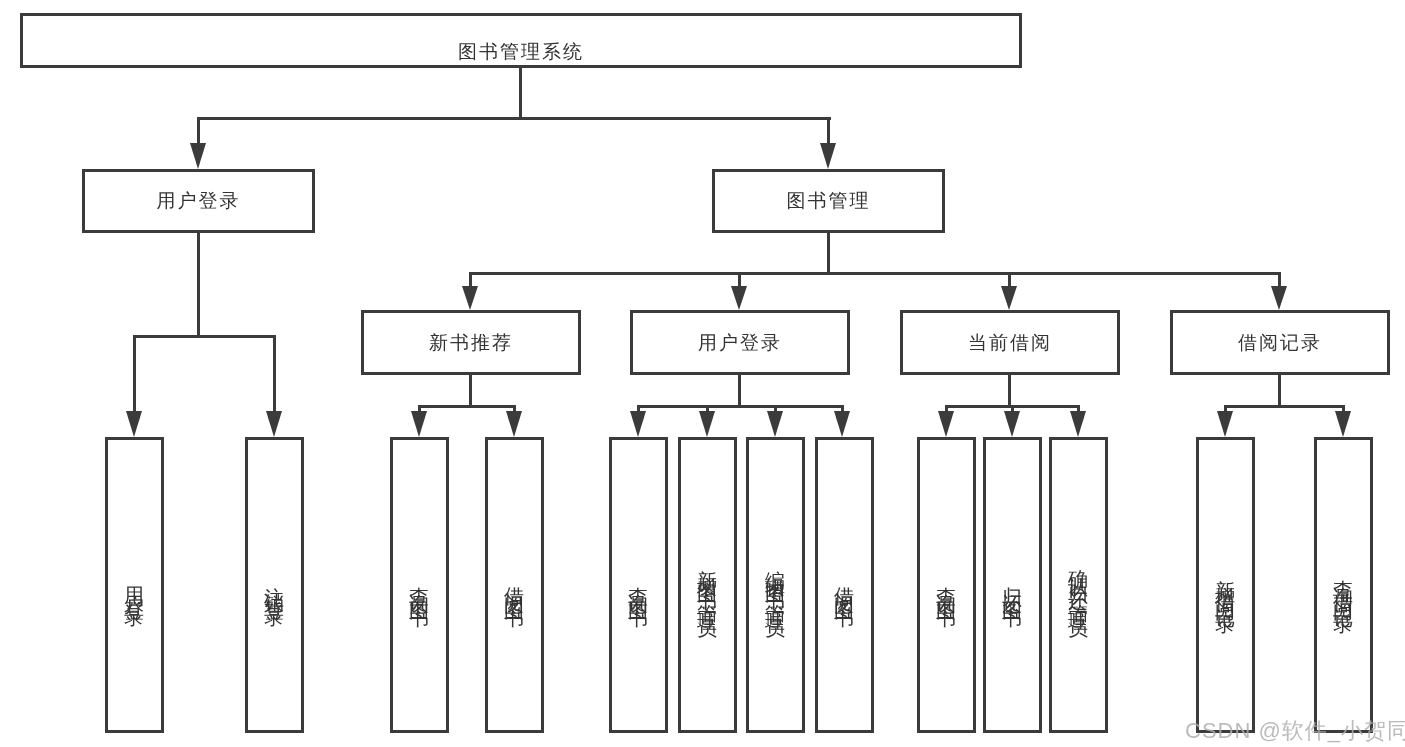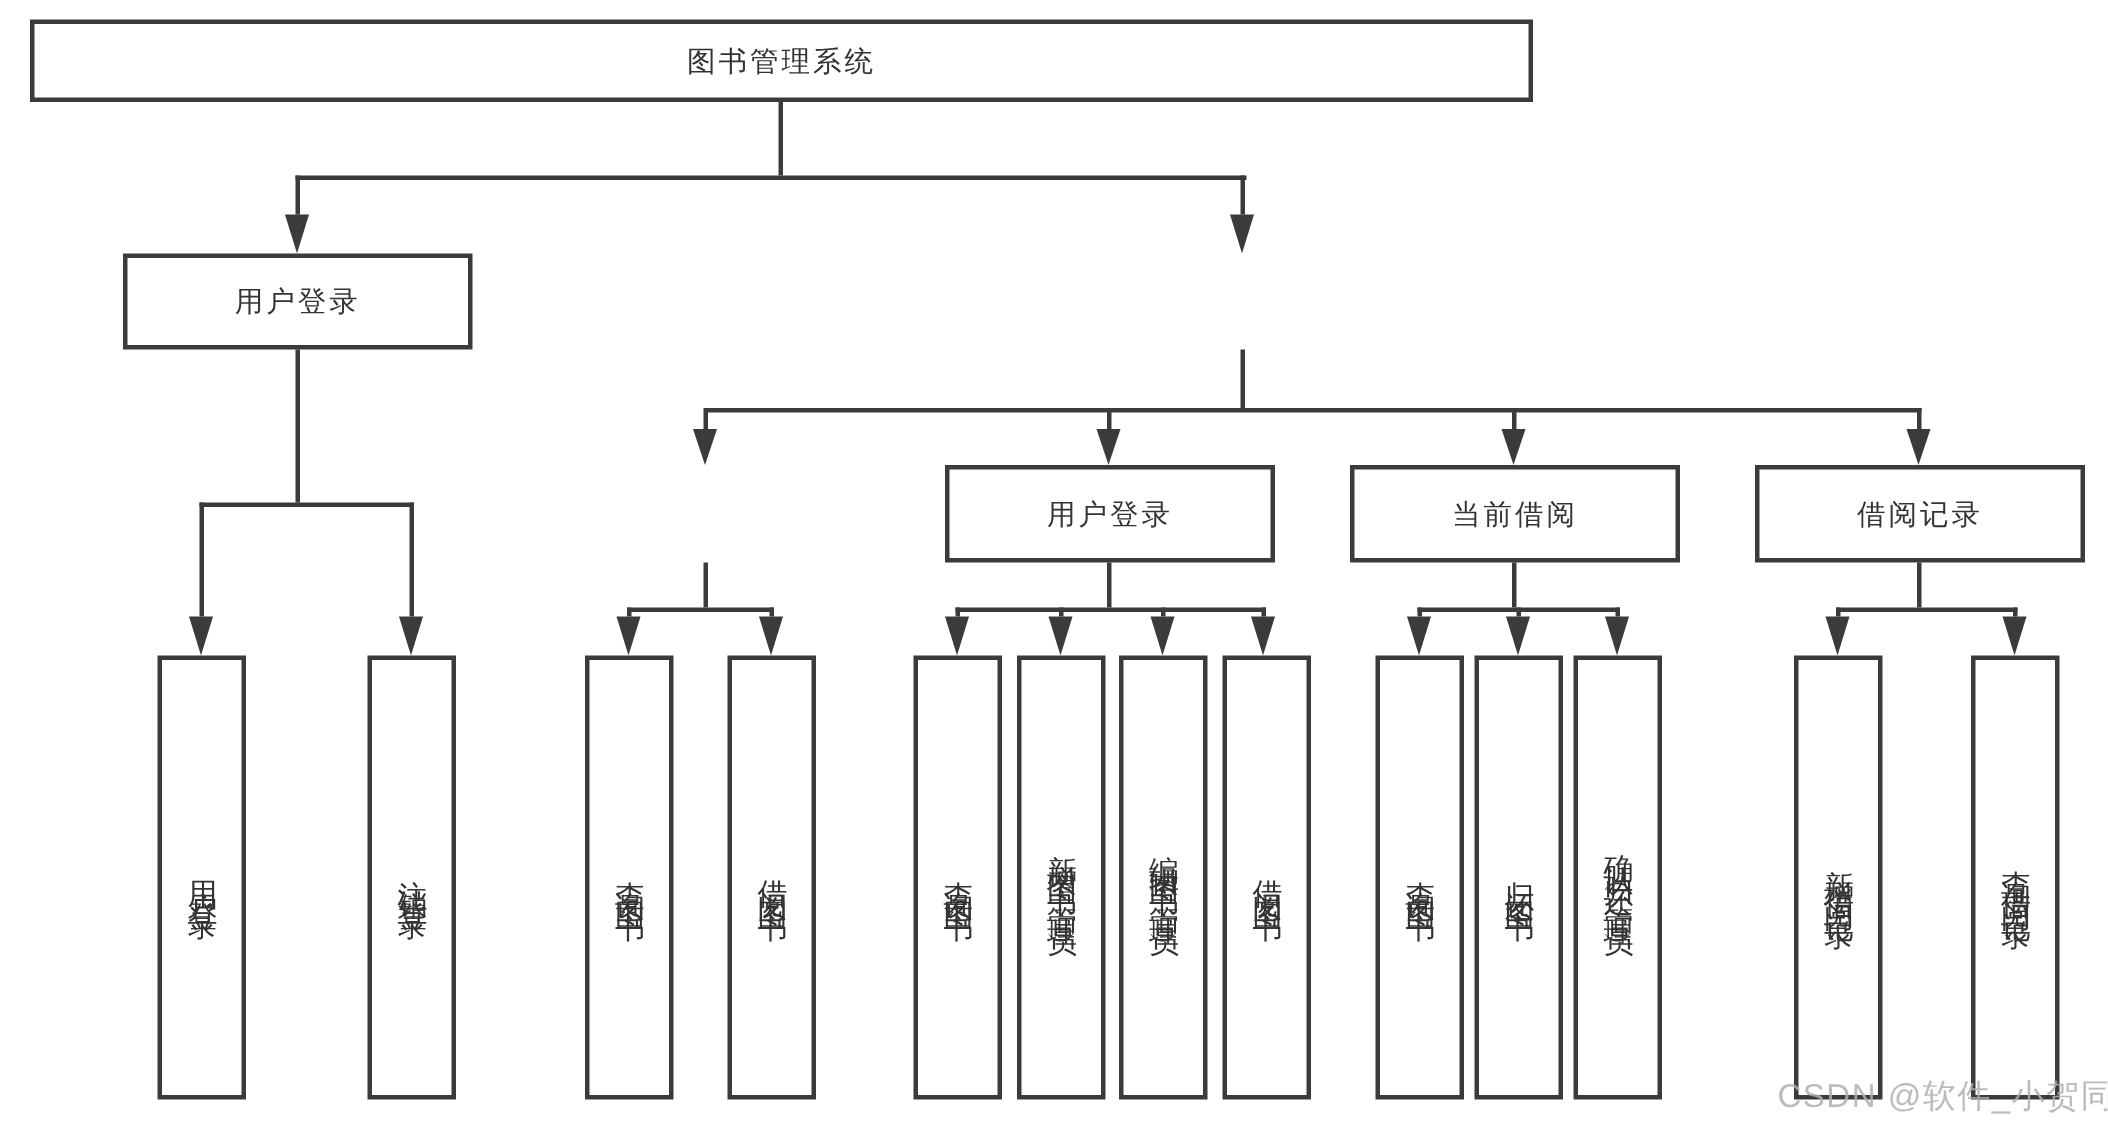--- a/index.html
+++ b/index.html
@@ -48,33 +48,36 @@
     letter-spacing: 1px;
     z-index: 10;
     white-space: nowrap;
   }
 </style>
 </head>
 <body>
 
 <div class="canvas">
 
-  <div class="box h" style="left:20px; top:13px; width:1002px; height:55px;">
+  <div class="box h" style="left:20px; top:13px; width:1002px; height:55px;align-items:flex-end;">
     <span>图书管理系统</span>
   </div>
 
   <div class="vl" style="left:519px; top:68px; height:49px;"></div>
   <div class="hl" style="left:197px; top:117px; width:634px;"></div>
   <div class="vl" style="left:197px; top:117px; height:26px;"></div>
   <div class="ar" style="left:190px; top:143px;"></div>
   <div class="vl" style="left:827px; top:117px; height:26px;"></div>
   <div class="ar" style="left:820px; top:143px;"></div>
 
   <div class="box h" style="left:82px; top:169px; width:233px; height:64px;">
     <span>用户登录</span>
+  </div>
+  <div class="box h" style="left:712px; top:169px; width:233px; height:64px;">
+    <span>图书管理</span>
   </div>
 
   <div class="vl" style="left:197px; top:233px; height:102px;"></div>
   <div class="hl" style="left:133px; top:335px; width:143px;"></div>
   <div class="vl" style="left:133px; top:335px; height:76px;"></div>
   <div class="ar" style="left:126px; top:411px;"></div>
   <div class="vl" style="left:273px; top:335px; height:76px;"></div>
   <div class="ar" style="left:266px; top:411px;"></div>
 
   <div class="box v" style="left:105px; top:437px; width:59px; height:296px;">
@@ -88,20 +91,23 @@
   <div class="hl" style="left:470px; top:272px; width:811px;"></div>
   <div class="vl" style="left:469px; top:272px; height:14px;"></div>
   <div class="ar s" style="left:462px; top:286px;"></div>
   <div class="vl" style="left:738px; top:272px; height:14px;"></div>
   <div class="ar s" style="left:731px; top:286px;"></div>
   <div class="vl" style="left:1008px; top:272px; height:14px;"></div>
   <div class="ar s" style="left:1001px; top:286px;"></div>
   <div class="vl" style="left:1278px; top:272px; height:14px;"></div>
   <div class="ar s" style="left:1271px; top:286px;"></div>
 
+  <div class="box h" style="left:361px; top:310px; width:220px; height:65px;">
+    <span>新书推荐</span>
+  </div>
   <div class="box h" style="left:630px; top:310px; width:220px; height:65px;">
     <span>用户登录</span>
   </div>
   <div class="box h" style="left:900px; top:310px; width:220px; height:65px;">
     <span>当前借阅</span>
   </div>
   <div class="box h" style="left:1170px; top:310px; width:220px; height:65px;">
     <span>借阅记录</span>
   </div>
 

